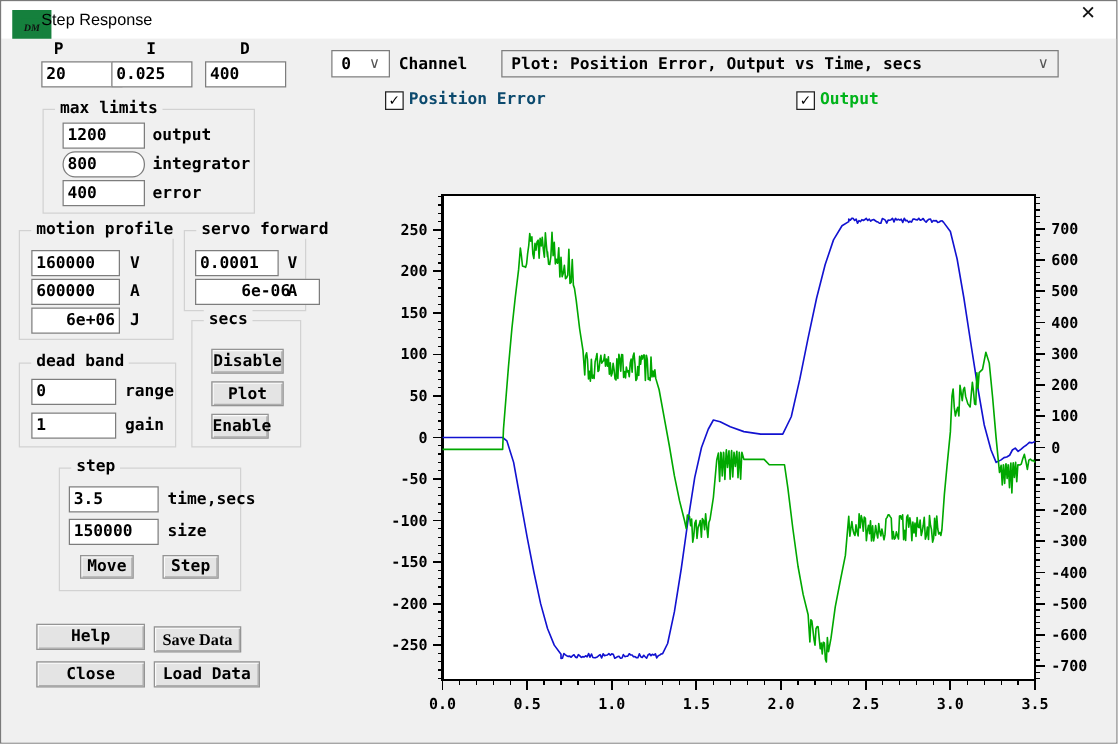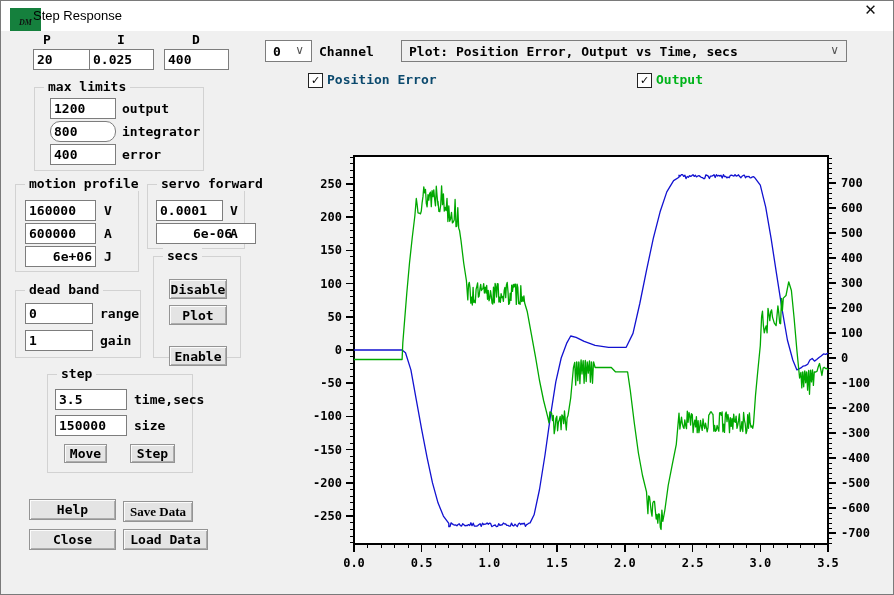--- a/index.html
+++ b/index.html
@@ -81,21 +81,21 @@
       <input class="tfield" style="left: 8px; top: 15px; width: 59px;" value="0.0001">
       <span class="lbl" style="left:82px;top:18px;">V</span>
       <input class="tfield" style="left: 8px; top: 38px; width: 59px; padding-left: 36px;" value="6e-06">
       <span class="lbl" style="left:82px;top:41px;">A</span>
     </div>
 
     <div class="grp" style="left:152px;top:225px;width:86px;height:100px;">
       <span class="gtitle">secs</span>
       <button class="btn" style="left:15px;top:22px;width:58px;height:20px;">Disable</button>
       <button class="btn" style="left:15px;top:48px;width:58px;height:20px;">Plot</button>
-      <button class="btn" style="left:15px;top:89px;width:58px;height:20px;">Enable</button>
+      <button class="btn" style="left:15px;top:74px;width:46px;height:20px;">Enable</button>
     </div>
 
     <div class="grp" style="left:14px;top:259px;width:124px;height:66px;">
       <span class="gtitle">dead band</span>
       <input class="tfield" style="left: 9px; top: 12px; width: 60px;" value="0">
       <span class="lbl" style="left:84px;top:15px;">range</span>
       <input class="tfield" style="left: 9px; top: 39px; width: 60px;" value="1">
       <span class="lbl" style="left:84px;top:42px;">gain</span>
     </div>
 

